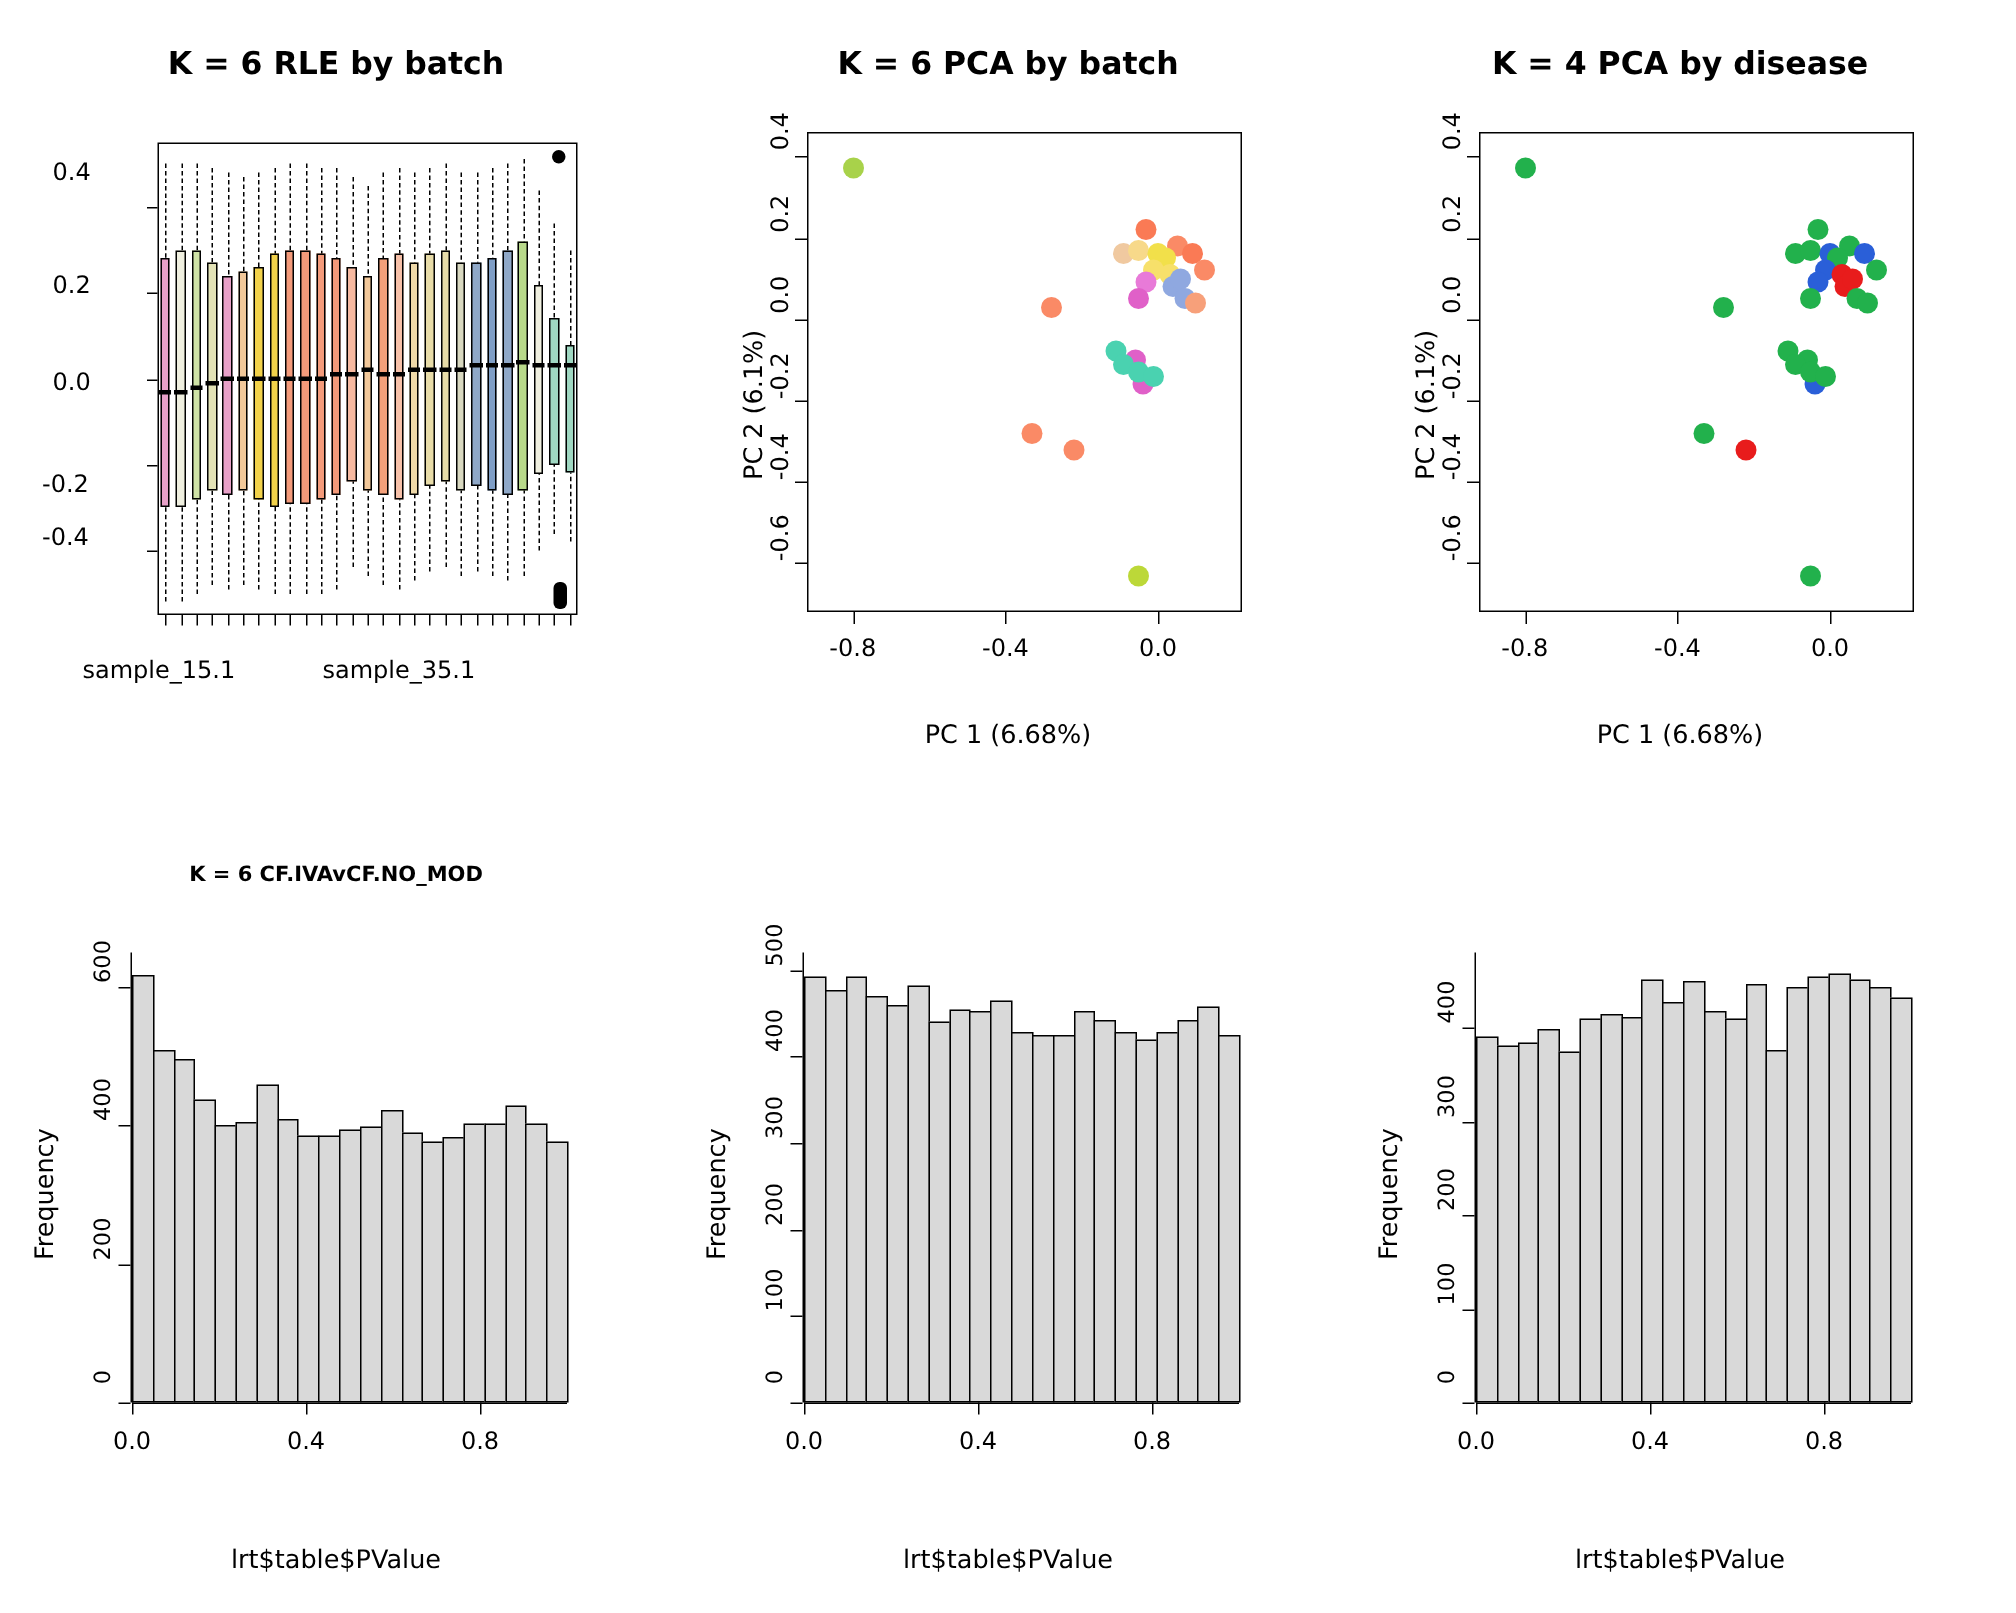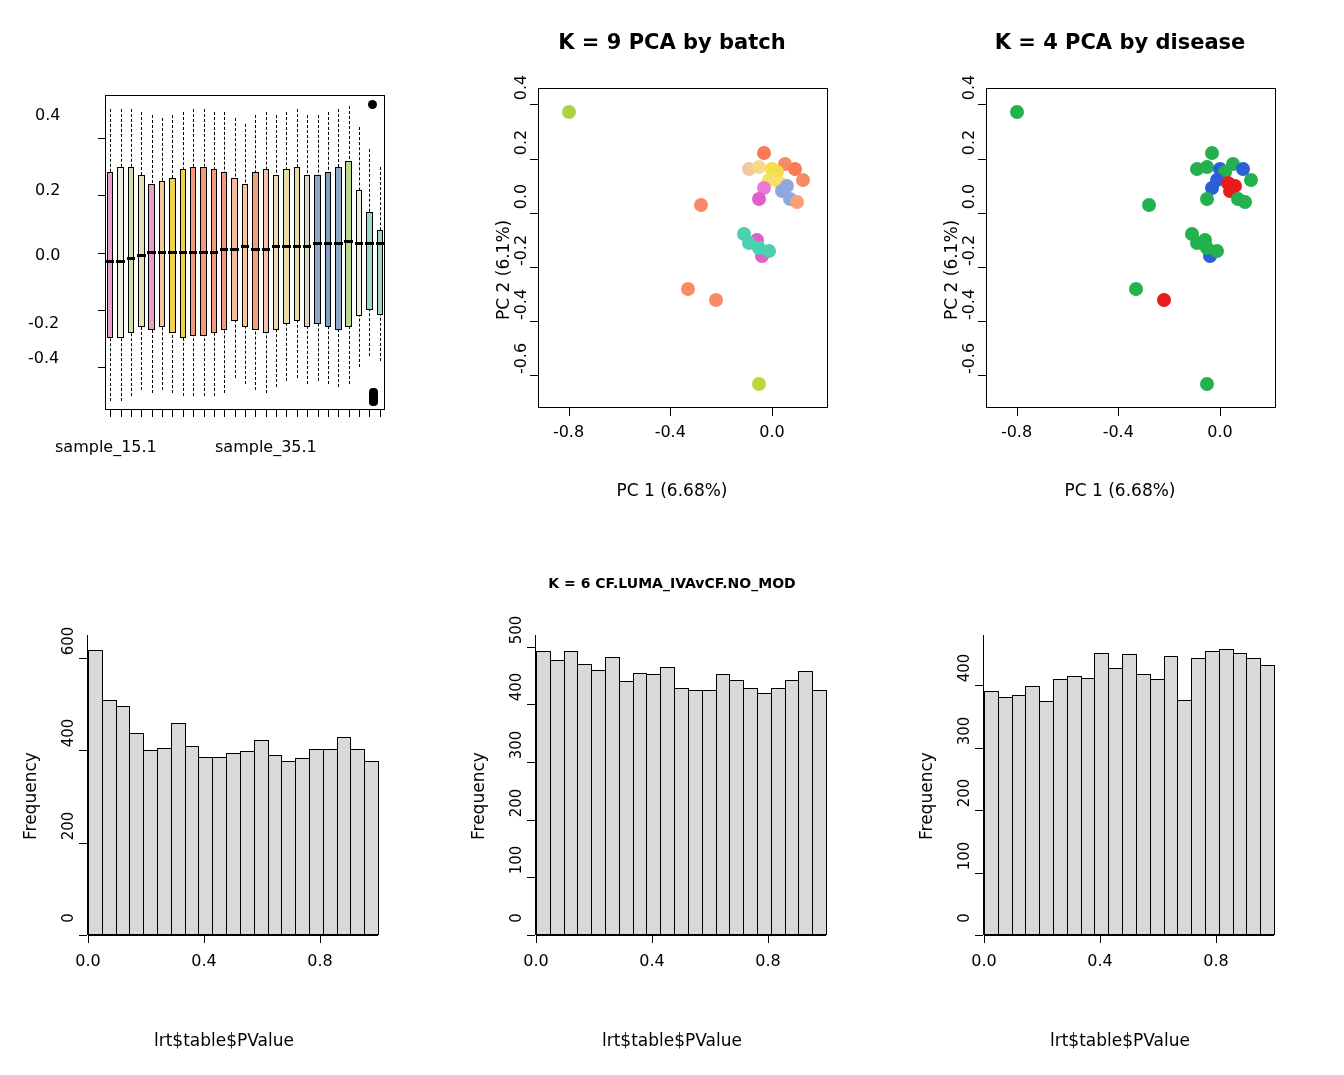--- a/index.html
+++ b/index.html
@@ -23,20 +23,21 @@
   .tickmark{position:absolute;background:#000;width:1px;}
   .tickmarkh{position:absolute;background:#000;height:1px;}
   .rle-xlab{position:absolute;font-size:16px;}
 </style>
 </head>
 <body>
 
 <div class="page">
 
   <div class="panel" style="left:0;top:0;width:448px;height:520px;">
+    <div class="ttl ttl-big" style="position:absolute;left:0;top:30px;width:448px;">K = 6 RLE by batch</div>
 
     <div class="tick" style="position:absolute;left:35px;top:105px;">0.4</div>
     <div class="tick" style="position:absolute;left:35px;top:180px;">0.2</div>
     <div class="tick" style="position:absolute;left:35px;top:245px;">0.0</div>
     <div class="tick" style="position:absolute;left:28px;top:313px;">-0.2</div>
     <div class="tick" style="position:absolute;left:28px;top:348px;">-0.4</div>
 
     <div class="plotbox" id="rle-box" style="left:105px;top:95px;width:280px;height:315px;"></div>
 
     <div class="rle-xlab" style="left:55px;top:437px;">sample_15.1</div>
@@ -152,21 +153,21 @@
       <div style="position:absolute;left:368px;top:100px;width:9px;height:9px;background:#000;border-radius:50%;"></div>
       <div style="position:absolute;left:369px;top:388px;width:9px;height:18px;background:#000;border-radius:4px;"></div>
       <div class="tickmarkh" style="left:98px;top:367.0454545454545px;width:7px;"></div>
       <div class="tickmarkh" style="left:98px;top:309.77272727272725px;width:7px;"></div>
       <div class="tickmarkh" style="left:98px;top:252.5px;width:7px;"></div>
       <div class="tickmarkh" style="left:98px;top:195.22727272727275px;width:7px;"></div>
       <div class="tickmarkh" style="left:98px;top:137.95454545454547px;width:7px;"></div>
     </div>
 
   <div class="panel" style="left:448px;top:0;width:448px;height:520px;">
-    <div class="ttl ttl-big" style="position:absolute;left:0;top:30px;width:448px;">K = 9 PCA by batch</div>
+    <div class="ttl ttl-big" style="position:absolute;left:0;top:30px;width:448px;">K = 6 PCA by batch</div>
     <div class="plotbox" id="pcab-box" style="left:90px;top:88px;width:290px;height:320px;"></div>
     <div class="axis-label vrot" style="position:absolute;left:45px;top:320px;">PC 2 (6.1%)</div>
     <div class="axis-label" style="position:absolute;left:0;top:480px;width:448px;text-align:center;">PC 1 (6.68%)</div>
   <div class="dot" style="left:113.52631578947367px;top:105.40677966101696px;width:14px;height:14px;background:#a8d24a;"></div>
       <div class="dot" style="left:304.31578947368416px;top:376.5932203389831px;width:14px;height:14px;background:#bcd838;"></div>
       <div class="dot" style="left:233.08771929824562px;top:281.67796610169495px;width:14px;height:14px;background:#fa8a66;"></div>
       <div class="dot" style="left:261.0701754385965px;top:292.5254237288136px;width:14px;height:14px;background:#fa8a66;"></div>
       <div class="dot" style="left:245.80701754385962px;top:197.61016949152545px;width:14px;height:14px;background:#fa8a66;"></div>
       <div class="dot" style="left:309.4035087719298px;top:146.08474576271186px;width:14px;height:14px;background:#fa7a55;"></div>
       <div class="dot" style="left:329.7543859649123px;top:156.93220338983053px;width:14px;height:14px;background:#fa8a66;"></div>
@@ -256,20 +257,21 @@
       <div class="tick" style="position:absolute;left:46px;top:240.98305084745766px;width:52px;text-align:center;transform:rotate(-90deg);">-0.2</div>
       <div class="tickmarkh" style="left:82px;top:212.74576271186442px;width:8px;"></div>
       <div class="tick" style="position:absolute;left:46px;top:186.74576271186442px;width:52px;text-align:center;transform:rotate(-90deg);">0.0</div>
       <div class="tickmarkh" style="left:82px;top:158.5084745762712px;width:8px;"></div>
       <div class="tick" style="position:absolute;left:46px;top:132.5084745762712px;width:52px;text-align:center;transform:rotate(-90deg);">0.2</div>
       <div class="tickmarkh" style="left:82px;top:104.27118644067797px;width:8px;"></div>
       <div class="tick" style="position:absolute;left:46px;top:78.27118644067797px;width:52px;text-align:center;transform:rotate(-90deg);">0.4</div>
     </div>
 
   <div class="panel" style="left:0;top:540px;width:448px;height:535px;">
+    <div class="ttl ttl-small" style="position:absolute;left:0;top:35px;width:448px;">K = 6 CF.IVAvCF.NO_MOD</div>
     <div class="plotbox" id="h1-box" style="left:88px;top:95px;width:290px;height:300px;border:none;"></div>
     <div class="axis-label vrot" style="position:absolute;left:20px;top:300px;">Frequency</div>
     <div class="axis-label" style="position:absolute;left:0;top:490px;width:448px;text-align:center;">lrt$table$PValue</div>
   <div class="bar" style="left:88px;top:109.76923076923076px;width:14.80952380952381px;height:285.2307692307692px;"></div>
       <div class="bar" style="left:101.80952380952381px;top:159.6153846153846px;width:14.80952380952381px;height:235.3846153846154px;"></div>
       <div class="bar" style="left:115.61904761904762px;top:165.61538461538464px;width:14.80952380952381px;height:229.3846153846154px;"></div>
       <div class="bar" style="left:129.42857142857144px;top:193.30769230769232px;width:14.80952380952381px;height:201.69230769230768px;"></div>
       <div class="bar" style="left:143.23809523809524px;top:209.92307692307693px;width:14.80952380952381px;height:185.07692307692307px;"></div>
       <div class="bar" style="left:157.04761904761904px;top:208.0769230769231px;width:14.80952380952381px;height:186.92307692307693px;"></div>
       <div class="bar" style="left:170.85714285714286px;top:183.15384615384616px;width:14.80952380952381px;height:211.84615384615384px;"></div>
@@ -299,21 +301,20 @@
       <div class="tick tick-small" style="position:absolute;left:42px;top:92.07692307692307px;width:52px;text-align:center;transform:rotate(-90deg);">600</div>
       <div class="tickmark" style="left:88px;top:395px;height:8px;"></div>
       <div class="tick" style="position:absolute;left:58px;top:411px;width:60px;text-align:center;">0.0</div>
       <div class="tickmark" style="left:204px;top:395px;height:8px;"></div>
       <div class="tick" style="position:absolute;left:174px;top:411px;width:60px;text-align:center;">0.4</div>
       <div class="tickmark" style="left:320px;top:395px;height:8px;"></div>
       <div class="tick" style="position:absolute;left:290px;top:411px;width:60px;text-align:center;">0.8</div>
     </div>
 
   <div class="panel" style="left:448px;top:540px;width:448px;height:535px;">
-    <div class="ttl ttl-small" style="position:absolute;left:0;top:35px;width:448px;">K = 6 CF.LUMA_IVAvCF.NO_MOD</div>
     <div class="plotbox" id="h2-box" style="left:88px;top:95px;width:290px;height:300px;border:none;"></div>
     <div class="axis-label vrot" style="position:absolute;left:20px;top:300px;">Frequency</div>
     <div class="axis-label" style="position:absolute;left:0;top:490px;width:448px;text-align:center;">lrt$table$PValue</div>
   <div class="bar" style="left:88px;top:110.5769230769231px;width:14.80952380952381px;height:284.4230769230769px;"></div>
       <div class="bar" style="left:101.80952380952381px;top:119.80769230769232px;width:14.80952380952381px;height:275.1923076923077px;"></div>
       <div class="bar" style="left:115.61904761904762px;top:110.5769230769231px;width:14.80952380952381px;height:284.4230769230769px;"></div>
       <div class="bar" style="left:129.42857142857144px;top:124.42307692307692px;width:14.80952380952381px;height:270.5769230769231px;"></div>
       <div class="bar" style="left:143.23809523809524px;top:129.61538461538464px;width:14.80952380952381px;height:265.38461538461536px;"></div>
       <div class="bar" style="left:157.04761904761904px;top:116.9230769230769px;width:14.80952380952381px;height:278.0769230769231px;"></div>
       <div class="bar" style="left:170.85714285714286px;top:141.15384615384616px;width:14.80952380952381px;height:253.84615384615384px;"></div>

